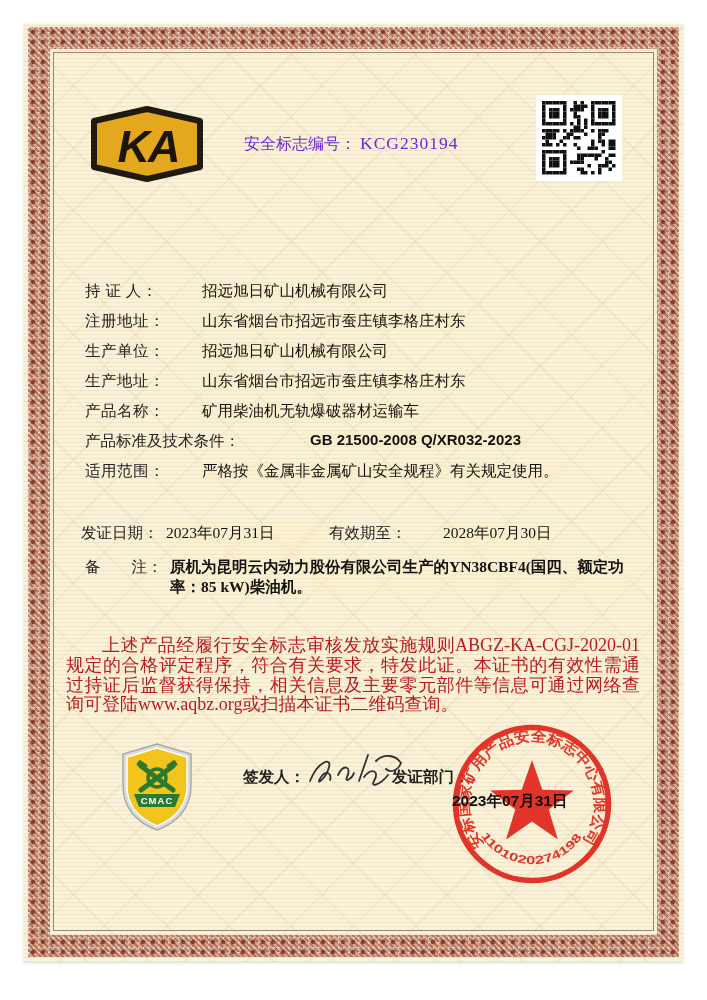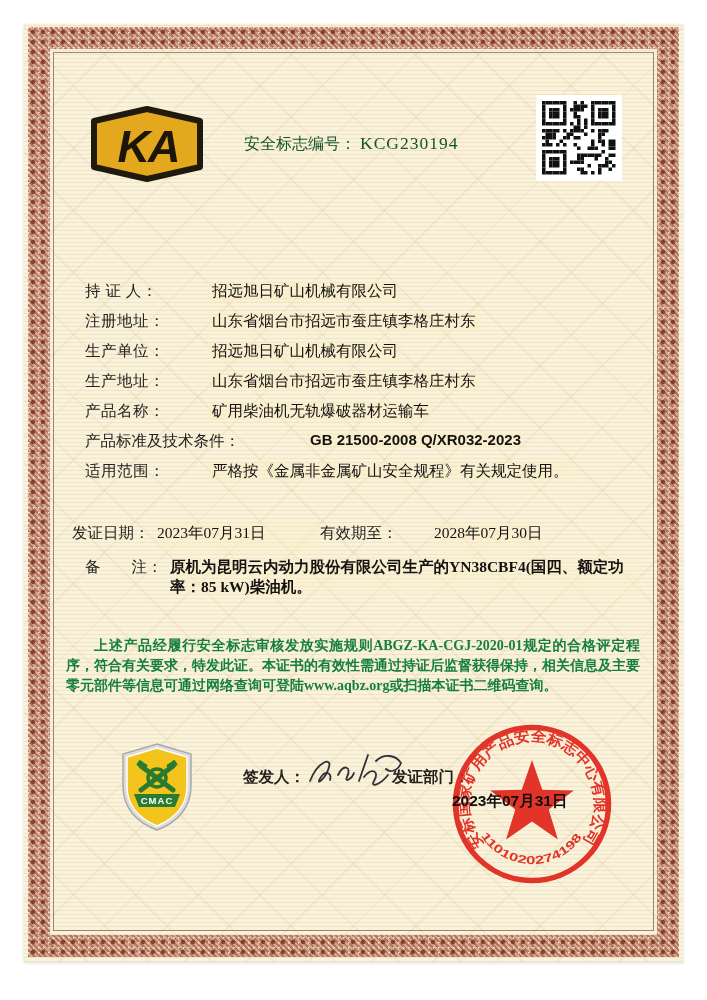--- a/index.html
+++ b/index.html
@@ -28,51 +28,51 @@
     background-image:
       repeating-linear-gradient(0deg, rgba(216,196,150,.30) 0 1px, transparent 1px 4px),
       repeating-linear-gradient(45deg, rgba(205,180,130,.14) 0 2px, transparent 2px 44px),
       repeating-linear-gradient(-45deg, rgba(205,180,130,.14) 0 2px, transparent 2px 44px);}
   .inner-frame{position:absolute;left:29px;top:28px;right:29px;bottom:31px;border:1px solid #9a8474;}
 
   
   .ka-logo{position:absolute;left:90px;top:106px;width:114px;height:76px;}
 
   
-  .serial{position:absolute;left:244px;top:133px;font-size:16px;color:#14532d;white-space:nowrap;text-align:right;}
+  .serial{position:absolute;left:244px;top:133px;font-size:16px;color:#6d28d9;white-space:nowrap;text-align:right;}
   .serial .val{font-size:17.5px;letter-spacing:1px;margin-left:4px;}
 
   
   .qr-box{position:absolute;left:536px;top:95px;width:86px;height:86px;background:#ffffff;}
 
   
   .title{position:absolute;left:0;top:209px;width:100%;text-align:center;
     font-size:37px;font-weight:900;letter-spacing:2px;color:#151310;}
 
   
   .fields{position:absolute;left:85px;top:281px;width:568px;}
   .row{display:flex;align-items:flex-start;height:30px;font-size:15.5px;gap:28px;}
   .row .lbl{flex:none;width:85px;color:#242220;letter-spacing:.5px;}
-  .row .val{color:#141210;background:rgba(250,238,200,.45);padding:0 4px;margin-left:10px;}
+  .row .val{color:#141210;background:rgba(250,238,200,.45);padding:0 4px;}
   .row.long .lbl{width:auto;letter-spacing:0;}
   .row.long .val{margin-left:38px;text-align:right;}
   .num{font-family:"Liberation Sans", sans-serif;font-weight:700;font-size:15px;}
 
-  .dates{position:absolute;left:72px;top:523px;width:568px;display:flex;font-size:15.5px;height:30px;}
+  .dates{position:absolute;left:81px;top:523px;width:568px;display:flex;font-size:15.5px;height:30px;}
   .dates .lbl{flex:none;width:85px;color:#242220;}
   .dates .v1{flex:none;width:163px;color:#141210;background:rgba(250,238,200,.45);}
   .dates .lbl2{flex:none;width:114px;color:#242220;}
   .dates .v2{color:#141210;background:rgba(250,238,200,.45);}
 
   .remark{position:absolute;left:85px;top:557px;width:568px;display:flex;font-size:15.5px;}
   .remark .lbl{flex:none;width:85px;color:#242220;}
   .remark .val{width:470px;line-height:19.5px;font-weight:700;color:#141210;background:rgba(250,238,200,.4);}
 
   .statement{position:absolute;left:66px;top:636px;width:574px;
-    font-size:14px;font-weight:700;line-height:19.8px;color:#15803d;
+    font-size:18px;font-weight:400;line-height:19.8px;color:#b91c1c;
     text-indent:2em;text-align:justify;}
 
   
   .cmac{position:absolute;left:117px;top:742px;width:80px;height:90px;}
   .signer-label{position:absolute;left:243px;top:767px;font-size:15.5px;font-weight:600;color:#201d1a;}
   .signature{position:absolute;left:302px;top:747px;width:104px;height:52px;}
   .dept-label{position:absolute;left:392px;top:767px;font-size:15.5px;font-weight:600;color:#201d1a;}
   .seal{position:absolute;left:449px;top:721px;width:166px;height:166px;opacity:.92;}
   .seal-date{position:absolute;left:452px;top:791px;font-size:15.5px;font-weight:700;color:#0e0d0c;
     font-family:"Liberation Sans", sans-serif;white-space:nowrap;z-index:5;}

